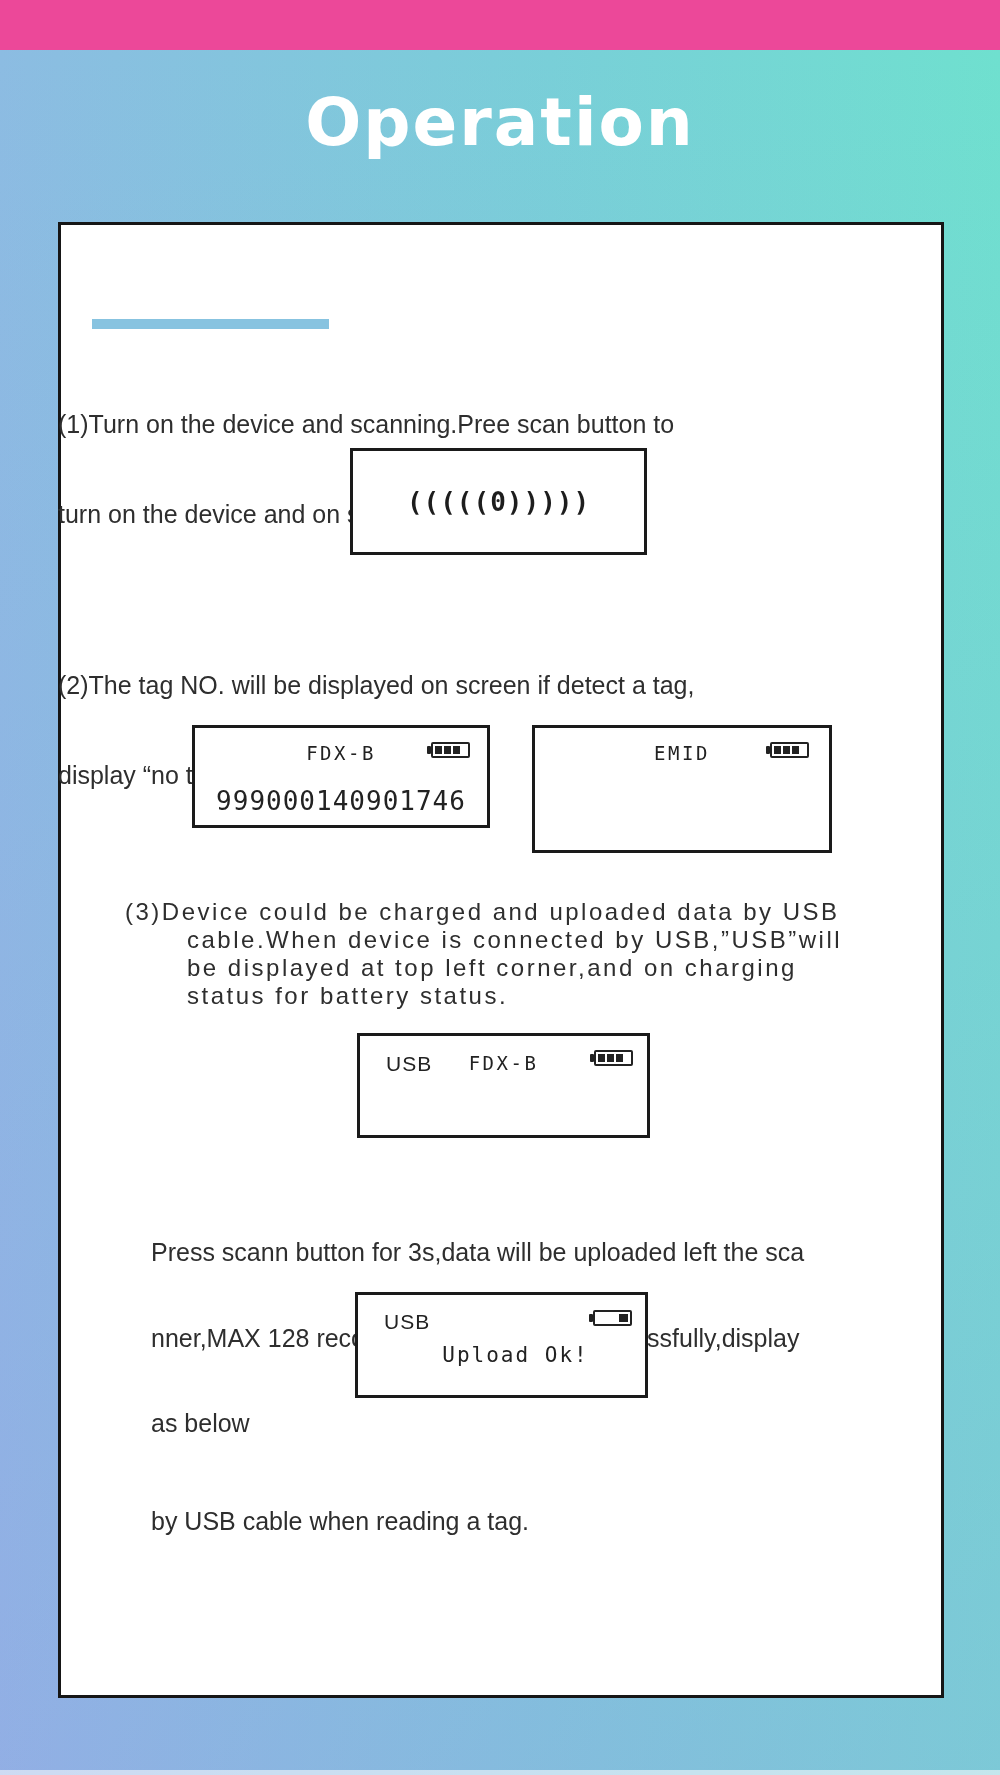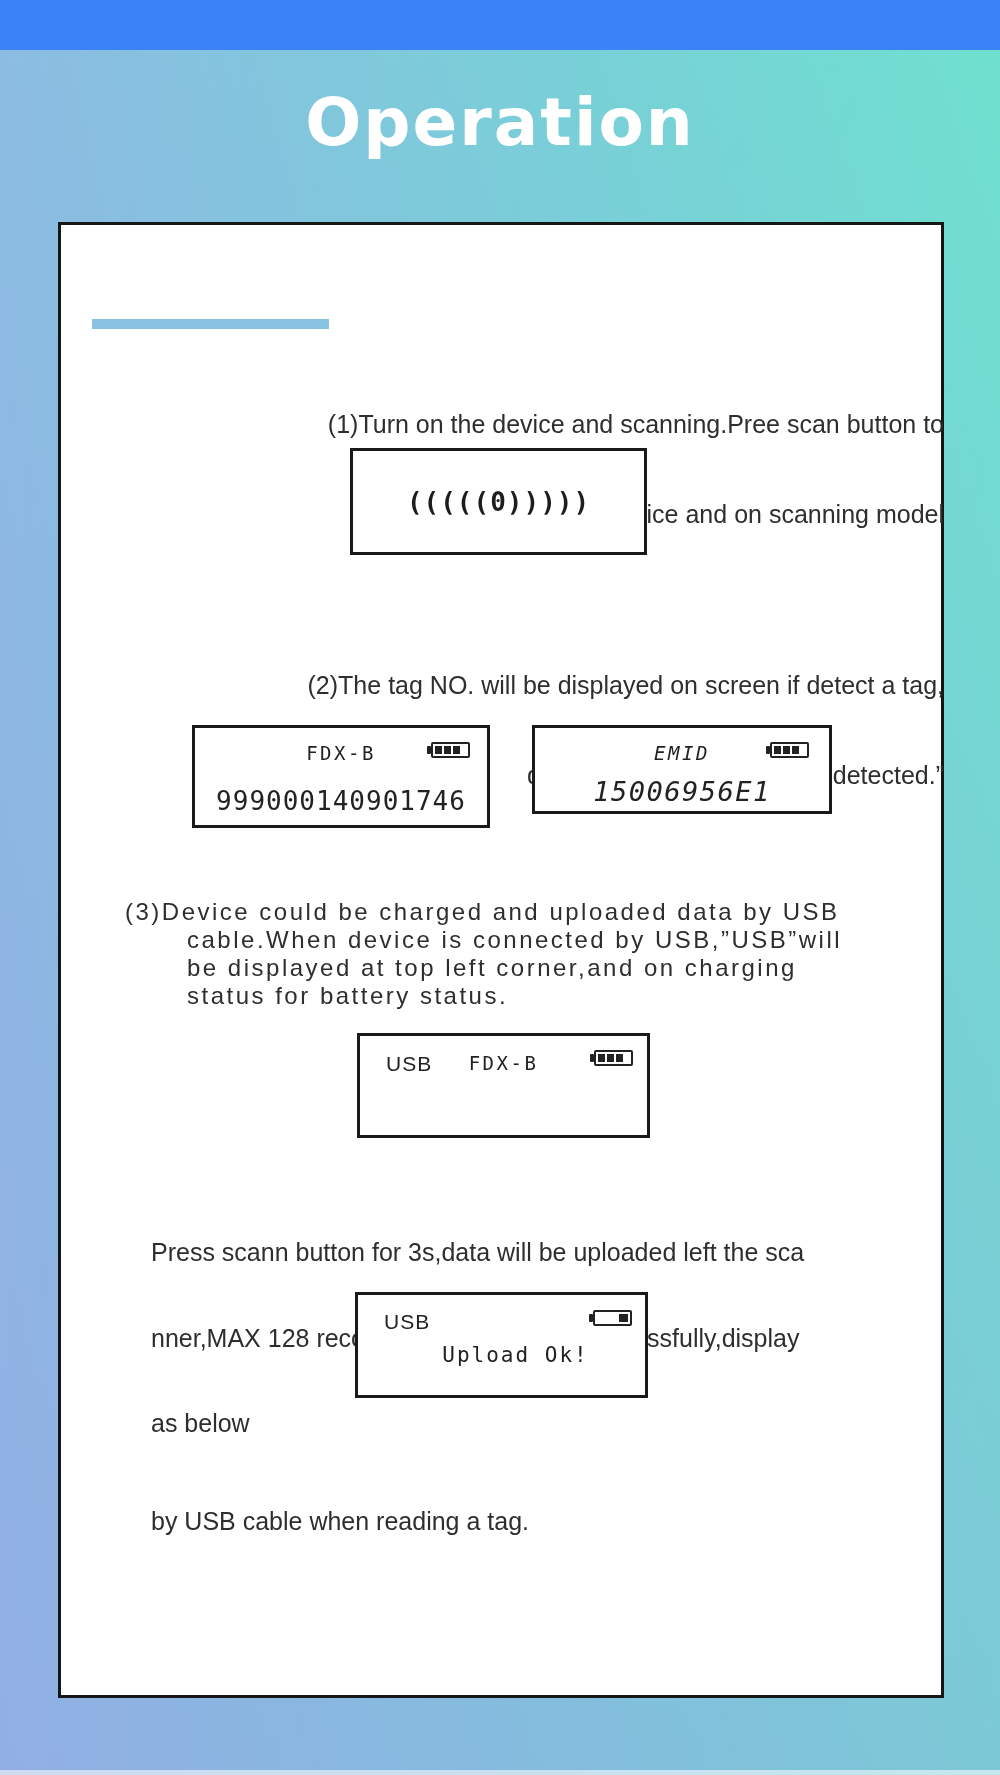--- a/index.html
+++ b/index.html
@@ -1,20 +1,20 @@
 <!DOCTYPE html>
 <html><head>
 <meta charset="utf-8">
 <style>
   html,body{margin:0;padding:0;background:#fff;}
   .page{
     position:relative;
     width:1000px;height:1775px;
     overflow:hidden;
-    background:#3b82f6;
+    background:#ec4899;
     font-family:"Liberation Sans", sans-serif;
     color:#2e2e2e;
   }
   .gradient-bg{
     position:absolute;left:0;top:50px;width:1000px;height:1725px;
     background-image:
       linear-gradient(to bottom, rgba(160,140,235,0) 0%, rgba(160,140,235,0.28) 100%),
       linear-gradient(to right, #8cbce2 0%, #79cfd8 55%, #6fe0cf 100%);
   }
   .bottom-strip{
@@ -30,21 +30,21 @@
   .content-panel{
     position:absolute;left:58px;top:222px;width:886px;height:1476px;
     box-sizing:border-box;
     background:#ffffff;border:3px solid #161616;
   }
   .accent-bar{
     position:absolute;left:92px;top:319px;width:237px;height:10px;
     background:#87c3e0;
   }
   .txt{position:absolute;font-size:25px;line-height:30px;color:#2e2e2e;white-space:pre;}
-  .txt-center{left:58px;width:886px;text-align:right;}
+  .txt-center{left:58px;width:886px;text-align:left;}
   .step3-line{position:absolute;font-size:24px;letter-spacing:2.5px;white-space:pre;color:#2e2e2e;}
   
   .lcd{
     position:absolute;box-sizing:border-box;background:#fff;
     border:3px solid #1a1a1a;
   }
   .lcd-label{
     position:absolute;
     font-family:"DejaVu Sans Mono", monospace;
     font-size:19px;letter-spacing:2.5px;color:#222;white-space:pre;
@@ -108,28 +108,27 @@
   <div class="lcd" style="left:192px;top:725px;width:298px;height:103px;">
     <span class="lcd-label lcd-label-center" style="top:14px;">FDX-B</span>
     <span class="battery" style="right:17px;top:14px;">
       <span class="bar"></span>
         <span class="bar"></span>
         <span class="bar"></span>
     </span>
     <span class="lcd-value" style="top:58px;font-size:26px;letter-spacing:1px;">999000140901746</span>
   </div>
 
-  <div class="lcd" style="left:532px;top:725px;width:300px;height:89px;font-style:italic;">
+  <div class="lcd" style="left:532px;top:725px;width:300px;height:128px;">
     <span class="lcd-label lcd-label-center" style="top:14px;">EMID</span>
     <span class="battery" style="right:20px;top:14px;">
       <span class="bar"></span>
         <span class="bar"></span>
         <span class="bar"></span>
     </span>
-    <span class="lcd-value" style="top:48px;font-size:27px;letter-spacing:1.5px;">15006956E1</span>
   </div>
 
   <div class="step3-line" style="left:125px;top:898px;">(3)Device could be charged and uploaded data by USB</div>
   <div class="step3-line" style="left:187px;top:926px;">cable.When device is connected by USB,”USB”will</div>
   <div class="step3-line" style="left:187px;top:954px;">be displayed at top left corner,and on charging</div>
   <div class="step3-line" style="left:187px;top:982px;">status for battery status.</div>
 
   <div class="lcd" style="left:357px;top:1033px;width:293px;height:105px;">
     <span class="lcd-usb">USB</span>
     <span class="lcd-label lcd-label-center" style="top:16px;">FDX-B</span>

